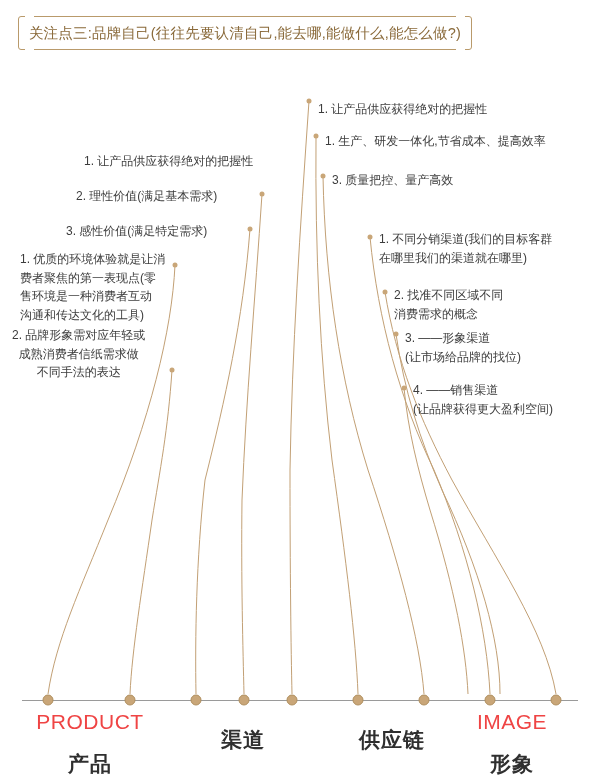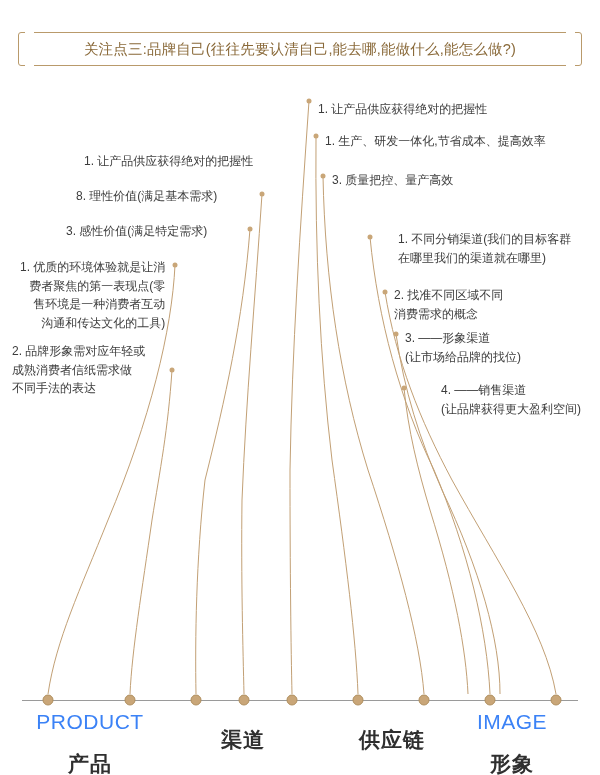--- a/index.html
+++ b/index.html
@@ -20,26 +20,25 @@
     left: 0; top: 0;
     width: 600px;
     height: 775px;
   }
 
   
   .banner {
     position: absolute;
     left: 18px;
     top: 16px;
-    width: 564px;
+    width: 454px;
     height: 34px;
     box-sizing: border-box;
     border: 1px solid #b99a6b;
     border-radius: 3px;
-    margin-top: 16px;
   }
   .banner .bracket-l,
   .banner .bracket-r {
     position: absolute;
     top: -1px;
     width: 9px;
     height: 36px;
     background: #ffffff;
   }
   .banner .bracket-l { left: 6px; }
@@ -101,21 +100,21 @@
     transform: translate(-50%, -50%);
   }
 
   .axis-label {
     position: absolute;
     text-align: center;
     transform: translateX(-50%);
   }
   .axis-label .en {
     font-size: 21px;
-    color: #3b82f6;
+    color: #ef4444;
     letter-spacing: 0.5px;
     white-space: nowrap;
   }
   .axis-label .zh {
     font-size: 21px;
     font-weight: bold;
     color: #2f2f2f;
     margin-top: 16px;
     letter-spacing: 1px;
     white-space: nowrap;
@@ -144,36 +143,36 @@
       <path d="M385,292 C 396,360 420,420 452,480 C 496,560 545,630 556,694" fill="none" stroke="#c2a075" stroke-width="1"></path>
       <path d="M396,334 C 404,390 420,440 442,490 C 480,570 500,640 500,694" fill="none" stroke="#c2a075" stroke-width="1"></path>
       <path d="M404,388 C 408,430 418,470 430,510 C 455,590 466,650 468,694" fill="none" stroke="#c2a075" stroke-width="1"></path>
     </svg>
 
   <div id="notes-layer">
       <div class="note" style="left: 318px; top: 100px;">1. 让产品供应获得绝对的把握性</div>
       <div class="note" style="left: 325px; top: 132px;">1. 生产、研发一体化,节省成本、提高效率</div>
       <div class="note" style="left: 332px; top: 171px;">3. 质量把控、量产高效</div>
       <div class="note" style="left: 84px; top: 152px;">1. 让产品供应获得绝对的把握性</div>
-      <div class="note" style="left: 76px; top: 187px;">8. 理性价值(满足基本需求)</div>
+      <div class="note" style="left: 76px; top: 187px;">2. 理性价值(满足基本需求)</div>
       <div class="note" style="left: 66px; top: 222px;">3. 感性价值(满足特定需求)</div>
-      <div class="note" style="left: 20px; top: 258px; text-align: right;">1. 优质的环境体验就是让消
+      <div class="note" style="left: 20px; top: 250px;">1. 优质的环境体验就是让消
 费者聚焦的第一表现点(零
 售环境是一种消费者互动
 沟通和传达文化的工具)</div>
-      <div class="note" style="left: 12px; top: 342px;">2. 品牌形象需对应年轻或
+      <div class="note" style="left: 12px; top: 326px; text-align: center;">2. 品牌形象需对应年轻或
 成熟消费者信纸需求做
 不同手法的表达</div>
-      <div class="note" style="left: 398px; top: 230px;">1. 不同分销渠道(我们的目标客群
+      <div class="note" style="left: 379px; top: 230px;">1. 不同分销渠道(我们的目标客群
 在哪里我们的渠道就在哪里)</div>
       <div class="note" style="left: 394px; top: 286px;">2. 找准不同区域不同
 消费需求的概念</div>
       <div class="note" style="left: 405px; top: 329px;">3. ——形象渠道
 (让市场给品牌的找位)</div>
-      <div class="note" style="left: 413px; top: 381px; margin-left: 28px;">4. ——销售渠道
+      <div class="note" style="left: 413px; top: 381px;">4. ——销售渠道
 (让品牌获得更大盈利空间)</div>
       <span class="dot-small" style="left: 309px; top: 101px;"></span>
       <span class="dot-small" style="left: 316px; top: 136px;"></span>
       <span class="dot-small" style="left: 323px; top: 176px;"></span>
       <span class="dot-small" style="left: 262px; top: 194px;"></span>
       <span class="dot-small" style="left: 250px; top: 229px;"></span>
       <span class="dot-small" style="left: 175px; top: 265px;"></span>
       <span class="dot-small" style="left: 172px; top: 370px;"></span>
       <span class="dot-small" style="left: 370px; top: 237px;"></span>
       <span class="dot-small" style="left: 385px; top: 292px;"></span>

